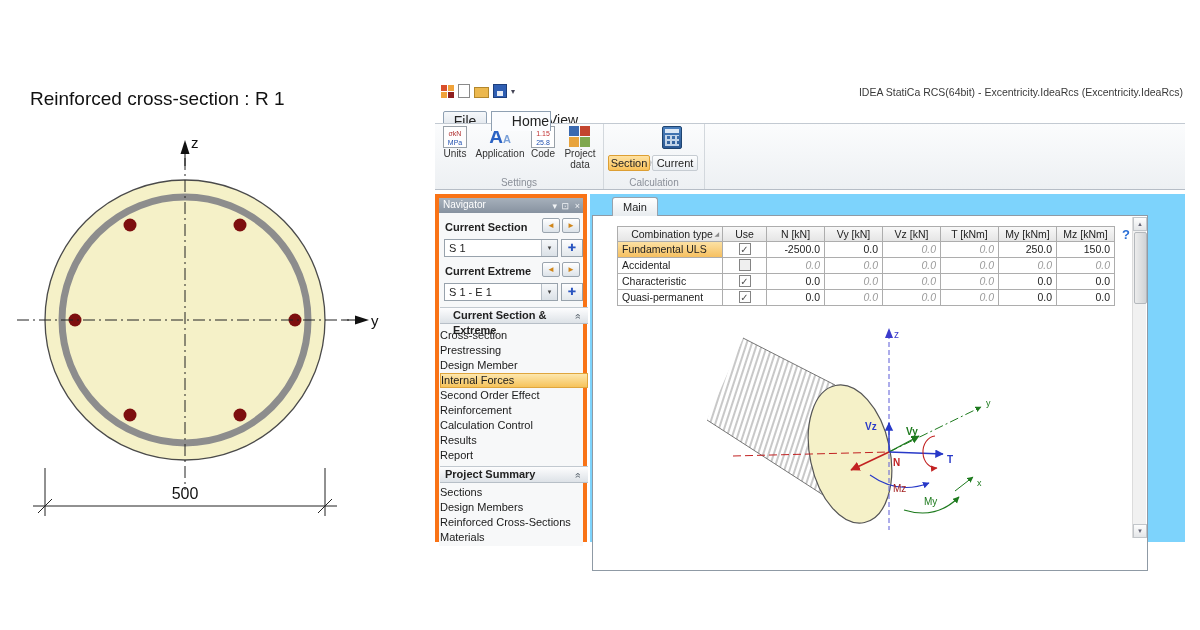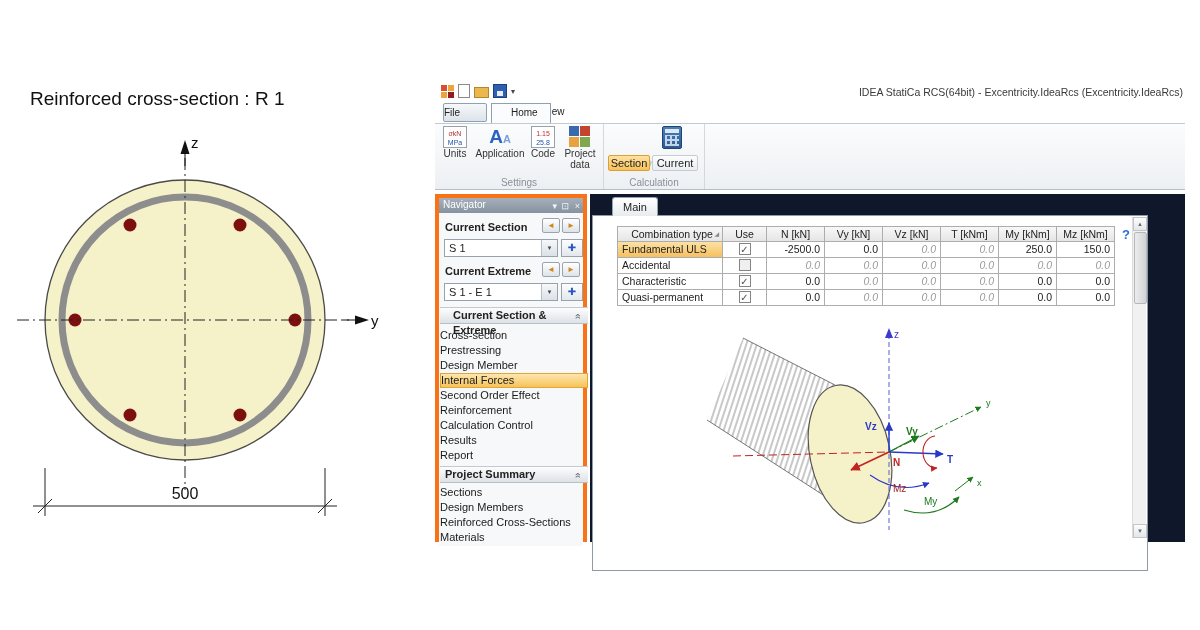--- a/index.html
+++ b/index.html
@@ -17,21 +17,21 @@
   .appicon div{width:6px;height:6px;}
   .ap1{background:#d94f2b;} .ap2{background:#f0a33a;} .ap3{background:#f0a33a;} .ap4{background:#8f1f1f;}
   .doc-icon{width:10px;height:12px;background:#fff;border:1px solid #8a8a8a;}
   .folder-icon{width:13px;height:9px;background:#ecb84e;border:1px solid #b3872c;margin-top:2px;}
   .save-icon{width:12px;height:12px;background:#2f5fb3;border:1px solid #1d3f7c;position:relative;}
   .save-icon:after{content:"";position:absolute;left:3px;top:6px;width:6px;height:5px;background:#e8eef8;}
   .qat-caret{font-size:8px;color:#445;}
   .win-title{position:absolute;right:2px;top:4px;font-size:10.5px;color:#3a3a3a;white-space:nowrap;}
 
   .tabs{position:absolute;left:0;top:21px;width:100%;height:20px;}
-  .tab{position:absolute;top:0;height:19px;font-size:10px;line-height:18px;color:#222;box-sizing:border-box;}
+  .tab{position:absolute;top:8px;height:19px;text-align:center;font-size:14px;line-height:18px;color:#222;box-sizing:border-box;}
   .tab-file{left:8px;width:44px;border:1px solid #8fa0b2;border-radius:2px;background:linear-gradient(#f6f8fa,#dde3ea);}
   .tab-home{left:56px;width:60px;height:20px;border:1px solid #8fa0b2;border-bottom:none;background:#fbfcfe;z-index:3;padding-left:19px;}
   .tab-view{left:108px;width:40px;}
 
   .ribbon{position:absolute;left:0;top:41px;width:100%;height:67px;background:linear-gradient(#fbfcfd,#edf0f3);border-top:1px solid #c3cad2;border-bottom:1px solid #b6bdc6;box-sizing:border-box;}
   .rgroup{position:absolute;top:0;height:100%;border-right:1px solid #d3d8dd;}
   .glabel{position:absolute;bottom:1px;left:0;width:100%;text-align:center;font-size:10px;color:#8b9099;}
   .rbtn{position:absolute;top:2px;text-align:center;}
   .rlabel{font-size:10px;color:#333;margin-top:1px;line-height:1.05;}
   .ricon{margin:0 auto;}
@@ -62,21 +62,21 @@
   .navbtn{width:18px;height:15px;border:1px solid #9aa4ae;background:linear-gradient(#ffffff,#dde3e9);font-size:8px;line-height:13px;text-align:center;color:#d0861a;box-sizing:border-box;border-radius:2px;}
   .selbox{position:absolute;left:5px;width:114px;height:18px;background:#fff;border:1px solid #98a2ac;box-sizing:border-box;font-size:11px;line-height:16px;padding-left:4px;}
   .selcaret{position:absolute;right:0;top:0;width:15px;height:16px;background:linear-gradient(#f6f8fa,#dbe1e7);border-left:1px solid #b6bec6;text-align:center;font-size:7px;line-height:15px;color:#444;}
   .detailbtn{position:absolute;left:122px;width:22px;height:18px;border:1px solid #98a2ac;background:linear-gradient(#fdfdfe,#e3e8ec);box-sizing:border-box;text-align:center;font-size:10px;line-height:16px;color:#2a55c0;}
   .navgroup{position:absolute;left:1px;width:148px;height:17px;background:linear-gradient(#fdfdfe,#dde2e7);border-top:1px solid #c2c9d0;border-bottom:1px solid #b7bfc7;font-weight:bold;font-size:11px;line-height:15px;padding-left:5px;box-sizing:border-box;}
   .chev{position:absolute;right:7px;top:1px;transform:rotate(-90deg);font-size:10px;color:#55606a;font-weight:normal;}
   .navitem{position:absolute;left:1px;width:148px;height:15px;font-size:11px;line-height:15px;box-sizing:border-box;color:#1a1a1a;}
   .navitem.sel{background:linear-gradient(#fde7ae,#f6c35a);border:1px solid #dfa63e;line-height:13px;}
 
   
-  .mainp{position:absolute;left:155px;top:112px;width:595px;height:348px;background:#0f172a;}
+  .mainp{position:absolute;left:155px;top:112px;width:595px;height:348px;background:#7dd3fc;}
   .maintab{position:absolute;left:22px;top:3px;width:46px;height:19px;background:linear-gradient(#ffffff,#e8ecef);border:1px solid #98a2ac;border-bottom:none;border-radius:3px 3px 0 0;text-align:center;font-size:11px;line-height:18px;box-sizing:border-box;z-index:2;}
   .content{position:absolute;left:2px;top:21px;width:556px;height:356px;background:#fff;border:1px solid #8f9aa5;box-sizing:border-box;}
 
   .ftable{position:absolute;left:24px;top:10px;}
   .t-row{display:flex;}
   .t-cell{height:16px;box-sizing:border-box;border-right:1px solid #adadad;border-bottom:1px solid #adadad;font-size:10.5px;line-height:15px;background:#fff;overflow:hidden;white-space:nowrap;}
   .t-row .t-cell:first-child{border-left:1px solid #adadad;}
   .t-head .t-cell{background:linear-gradient(#f8f8f8,#e5e5e5);border-top:1px solid #adadad;text-align:center;color:#222;position:relative;}
   .w-type{width:106px;} .w-use{width:44px;} .w-num{width:58px;}
   .type{padding-left:4px;text-align:left;}

